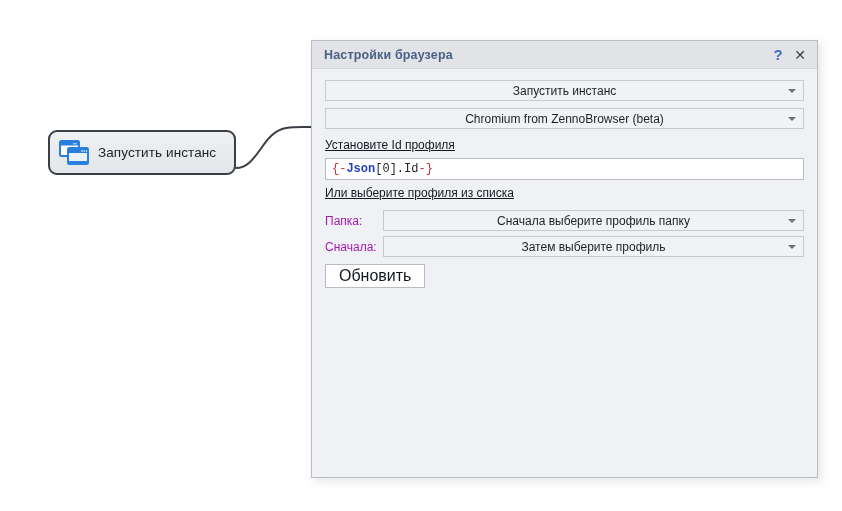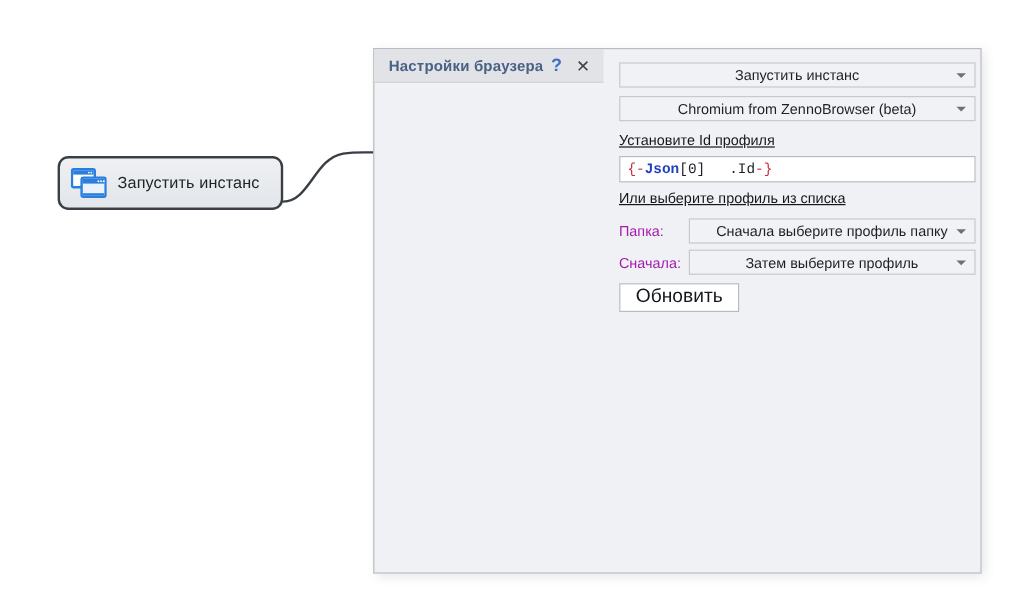--- a/index.html
+++ b/index.html
@@ -44,20 +44,21 @@
 
   
   #dialog {
     position: absolute;
     left: 311px; top: 40px;
     width: 507px; height: 438px;
     background: #f0f1f4;
     border: 1px solid #b9bcc2;
     box-shadow: 3px 3px 9px rgba(80,85,95,0.16);
     display: flex;
+    flex-direction: column;
   }
   #titlebar {
     height: 28px;
     background: #e2e3e6;
     border-bottom: 1px solid #d2d4d8;
     display: flex;
     align-items: center;
     padding: 0 6px 0 12px;
     flex: 0 0 auto;
   }
@@ -130,21 +131,21 @@
     align-items: center;
     padding: 0 6px;
     font-family: "Liberation Mono", "DejaVu Sans Mono", monospace;
     font-size: 12px;
     width: 100%;
   }
   .m-brace { color: #c62f3a; }
   .m-name  { color: #1f3fbf; font-weight: bold; }
   .m-brk   { color: #1c1f24; }
   .m-num   { color: #1c1f24; }
-  .m-prop  { color: #1c1f24; margin-left: 20px; }
+  .m-prop  { color: #1c1f24; }
 
   .field-row {
     display: flex;
     align-items: center;
     width: 100%;
   }
   .field-row .fr-label {
     font-size: 12px;
     color: #a21caf;
     width: 58px;
@@ -233,21 +234,21 @@
           <span class="m-name">Json</span>
           <span class="m-brk">[</span>
           <span class="m-num">0</span>
           <span class="m-brk">]</span>
           <span class="m-prop">.Id</span>
           <span class="m-brace">-}</span>
       </div>
 
       <div class="sp-6"></div>
 
-      <a class="link-label">Или выберите профиль из списка</a>
+      <a class="link-label">Или выберите профиля из списка</a>
 
       <div class="sp-10"></div>
 
       <div class="field-row">
         <span class="fr-label">Папка:</span>
         <div class="combo">
           <span class="combo-text">Сначала выберите профиль папку</span>
           <span class="caret"></span>
         </div>
       </div>

